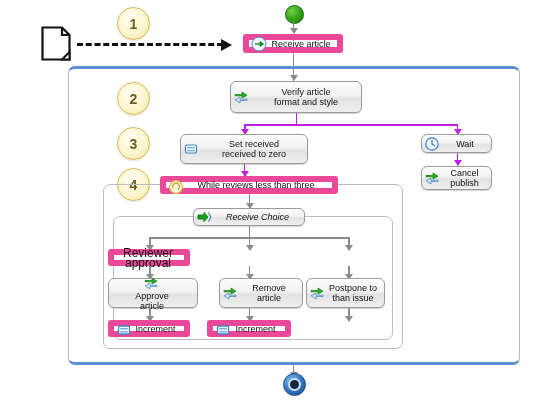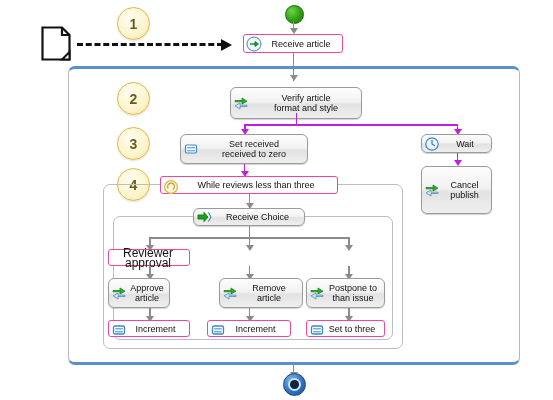--- a/index.html
+++ b/index.html
@@ -14,21 +14,21 @@
   .act{
     position:absolute;box-sizing:border-box;
     background:linear-gradient(to bottom,#fdfdfd 0%,#f2f2f2 45%,#e2e2e2 55%,#efefef 100%);
     border:1px solid #9a9a9a;border-radius:6px;
     display:flex;align-items:center;justify-content:center;
     font-size:9px;color:#111;line-height:10px;text-align:center;
     box-shadow:0 1px 1px rgba(0,0,0,.18);
     padding:2px 4px 2px 2px;
   }
   .act.flat{
-    background:#ffffff;border:1px solid #ec4899;border-radius:3px;
+    background:#ffffff;border:6px solid #ec4899;border-radius:3px;
     box-shadow:none;
   }
   .act .lbl{flex:1;display:block;}
   .act .ico{flex:0 0 auto;width:16px;height:16px;margin-right:2px;position:relative;}
 
   
   .ico svg{display:block;width:16px;height:16px;}
 
   
   .outer-scope{
@@ -116,21 +116,21 @@
       </svg>
     </span>
     <span class="lbl">Receive article</span>
   </div>
 
   <div class="ln v" style="left:292.7px;top:53px;height:28px;"></div>
   <div class="arw" style="left:289.5px;top:75px;"></div>
 
   <div class="outer-scope" style="left:68px;top:66px;width:452px;height:299px;"></div>
 
-  <div class="act" style="left:230px;top:81px;width:132px;height:32px;margin-top:6px;">
+  <div class="act" style="left:230px;top:81px;width:132px;height:32px;">
     <span class="ico" style="margin-right:6px;">
       <svg viewBox="0 0 16 16">
         <path d="M2 5.5 h7 V3 L14 6.2 L9 9 V6.8 H2 Z" fill="#25b025" stroke="#0e7a0e" stroke-width=".7"></path>
         <path d="M14 11.5 h-7 V14 L2 10.8 L7 8 v2.2 h7 Z" fill="#cfe6f7" stroke="#3d7fb5" stroke-width=".7"></path>
       </svg>
     </span>
     <span class="lbl">
       <span>Verify article</span><br>
       <span>format and style</span>
     </span>
@@ -166,21 +166,21 @@
         <circle cx="8" cy="8" r="6.2" fill="#eaf4fd" stroke="#3d86c6" stroke-width="1.2"></circle>
         <path d="M8 4.3 V8 L10.6 9.6" fill="none" stroke="#2a6ba8" stroke-width="1.1" stroke-linecap="round"></path>
       </svg>
     </span>
     <span class="lbl">Wait</span>
   </div>
 
   <div class="ln v mag" style="left:456.5px;top:153px;height:12px;"></div>
   <div class="arw mag" style="left:453.5px;top:160px;"></div>
 
-  <div class="act" style="left:421px;top:166px;width:71px;height:48px;">
+  <div class="act" style="left:421px;top:166px;width:71px;height:24px;">
     <span class="ico" style="margin-right:2px;">
       <svg viewBox="0 0 16 16">
         <path d="M2 5.5 h7 V3 L14 6.2 L9 9 V6.8 H2 Z" fill="#25b025" stroke="#0e7a0e" stroke-width=".7"></path>
         <path d="M14 11.5 h-7 V14 L2 10.8 L7 8 v2.2 h7 Z" fill="#cfe6f7" stroke="#3d7fb5" stroke-width=".7"></path>
       </svg>
     </span>
     <span class="lbl">
       <span>Cancel</span><br>
       <span>publish</span>
     </span>
@@ -196,21 +196,21 @@
       </svg>
     </span>
     <span class="lbl">While reviews less than three</span>
   </div>
 
   <div class="ln v" style="left:248.7px;top:194px;height:14px;"></div>
   <div class="arw" style="left:245.5px;top:203px;"></div>
 
   <div class="scope" style="left:113px;top:216px;width:280px;height:124px;"></div>
 
-  <div class="act" style="left:193px;top:208px;width:112px;height:18px;">
+  <div class="act" style="left:193px;top:208px;width:112px;height:18px;font-style:italic;">
     <span class="ico" style="margin-right:3px;">
       <svg viewBox="0 0 16 16">
         <path d="M2 6 h6 V3.4 L12 8 L8 12.6 V10 H2 Z" fill="#18a018" stroke="#0e7a0e" stroke-width=".9"></path>
         <path d="M12.4 3.4 L15 8 L12.4 12.6" fill="none" stroke="#2a6ba8" stroke-width="1"></path>
       </svg>
     </span>
     <span class="lbl">Receive Choice</span>
   </div>
 
   <div class="ln v" style="left:248.7px;top:226px;height:12px;"></div>
@@ -224,21 +224,21 @@
 
   <div class="ln v" style="left:348px;top:237px;height:10px;"></div>
   <div class="arw" style="left:344.8px;top:245px;"></div>
 
   <div class="act flat" style="left:108px;top:249px;width:82px;height:17px;">
     <span class="lbl" style="font-size:12px;">Reviewer approval</span>
   </div>
   <div class="ln v" style="left:149px;top:266px;height:11px;"></div>
   <div class="arw" style="left:145.8px;top:274px;"></div>
 
-  <div class="act" style="left:108px;top:278px;width:62px;height:30px;">
+  <div class="act" style="left:108px;top:278px;width:90px;height:30px;flex-direction:column;">
     <span class="ico" style="margin-right:2px;">
       <svg viewBox="0 0 16 16">
         <path d="M2 5.5 h7 V3 L14 6.2 L9 9 V6.8 H2 Z" fill="#25b025" stroke="#0e7a0e" stroke-width=".7"></path>
         <path d="M14 11.5 h-7 V14 L2 10.8 L7 8 v2.2 h7 Z" fill="#cfe6f7" stroke="#3d7fb5" stroke-width=".7"></path>
       </svg>
     </span>
     <span class="lbl">
       <span>Approve</span><br>
       <span>article</span>
     </span>
@@ -297,28 +297,18 @@
       </svg>
     </span>
     <span class="lbl">
       <span>Postpone to</span><br>
       <span>than issue</span>
     </span>
   </div>
   <div class="ln v" style="left:348px;top:308px;height:11px;"></div>
   <div class="arw" style="left:344.8px;top:316px;"></div>
 
-  <div class="act flat" style="left:306px;top:320px;width:79px;height:17px;">
-    <span class="ico" style="width:13px;height:13px;margin-right:2px;">
-      <svg viewBox="0 0 16 16" width="13" height="13">
-        <rect x="2.5" y="4" width="11" height="8" rx="1.6" fill="#ffffff" stroke="#3d86c6" stroke-width="1.3"></rect>
-        <rect x="4.2" y="6" width="7.6" height="1.5" fill="#6fb0e0"></rect>
-        <rect x="4.2" y="9" width="7.6" height="1.5" fill="#6fb0e0"></rect>
-      </svg>
-    </span>
-    <span class="lbl">Set to three</span>
-  </div>
 
   <div class="ln v" style="left:292.7px;top:365px;height:13px;"></div>
   <div class="arw" style="left:289.5px;top:372px;"></div>
   <div class="end-node" style="left:283px;top:373px;"></div>
 
 </div>
 
 </body></html>

